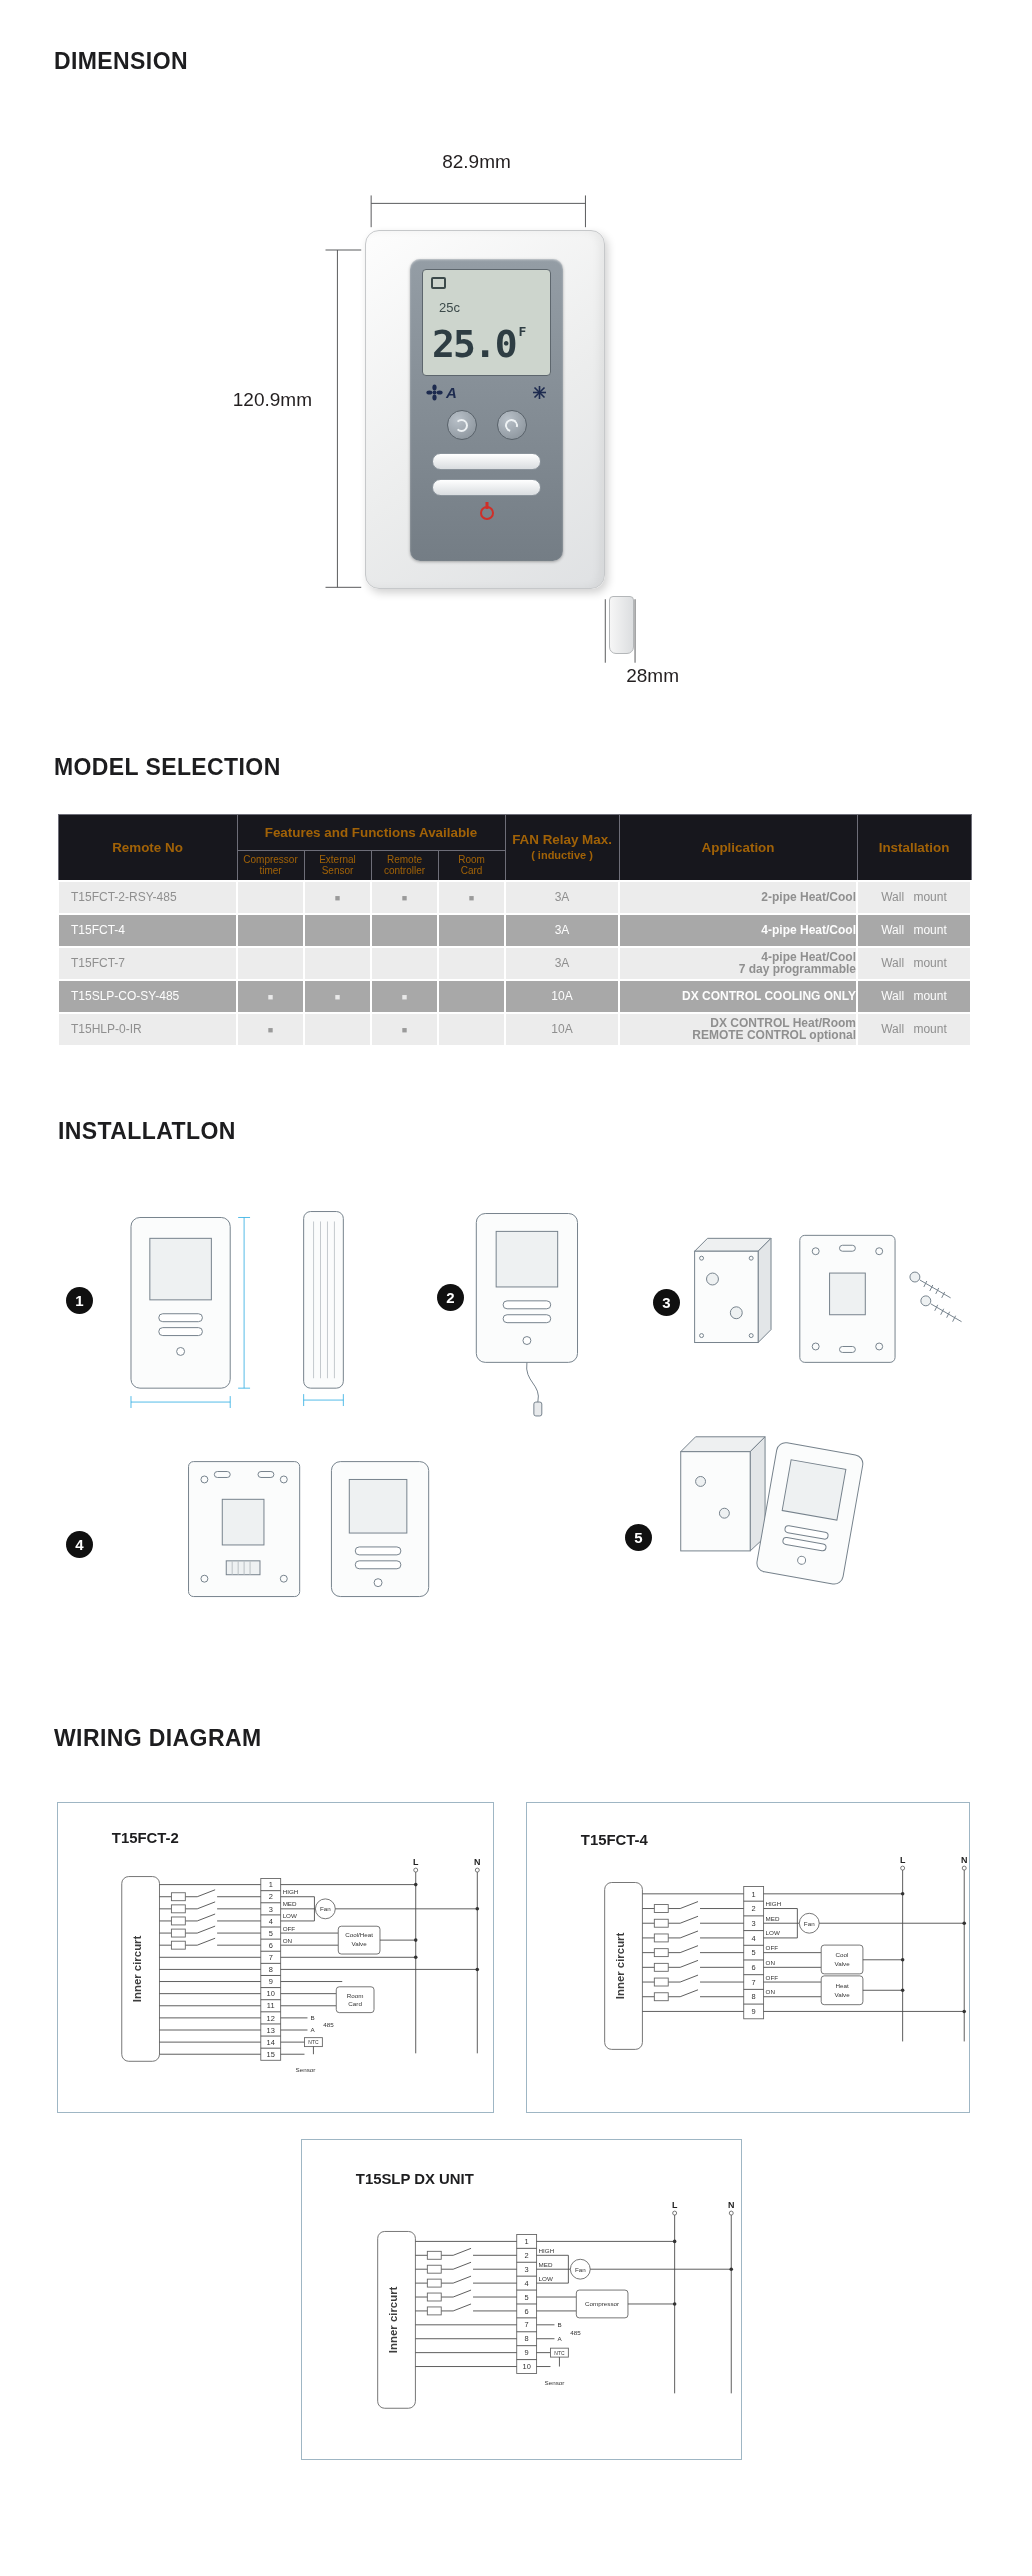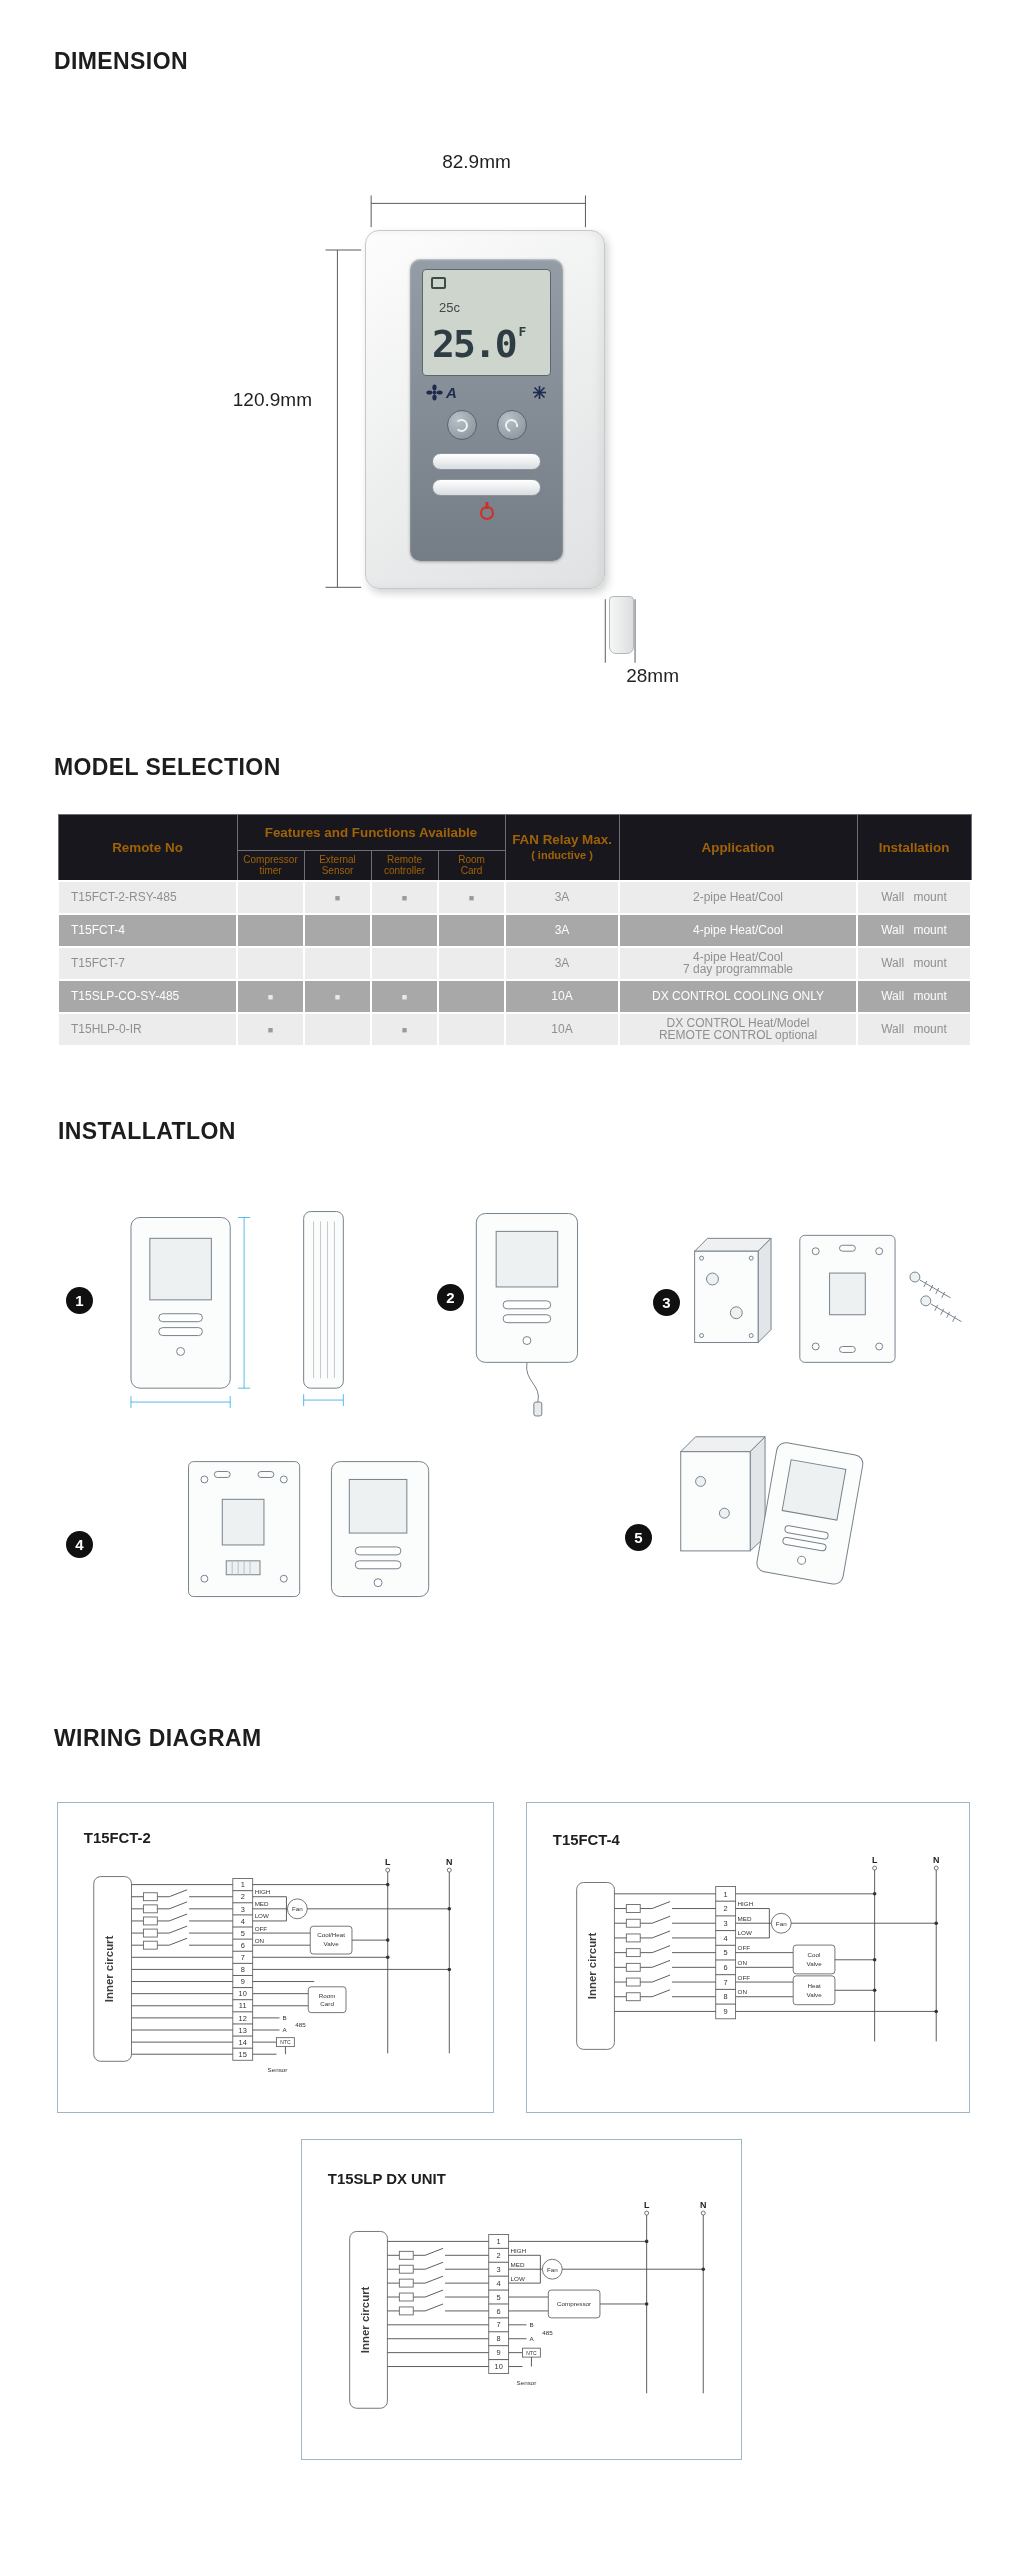--- a/index.html
+++ b/index.html
@@ -62,30 +62,30 @@
   .model-table thead tr:nth-child(2) th { height:30px; }
   .model-table td { border:2px solid #fff; height:33px; font-size:12px; }
   tr.row-light td { background:#ececec; color:#8f8f8f; }
   tr.row-dark  td { background:#a8a8a8; color:#fdfdfd; }
   .td-model { text-align:left; padding-left:12px; }
   .td-chk { text-align:center; }
   .chk { font-size:9px; line-height:1; }
   tr.row-light .chk { color:#9a9a9a; }
   tr.row-dark  .chk { color:#e9e9e9; }
   .td-fan { text-align:center; }
-  .td-app { text-align:center; font-size:11px; line-height:12.4px; }
+  .td-app { text-align:right; font-size:11px; line-height:12.4px;font-weight:bold; }
   .td-inst { text-align:center; font-size:11px; word-spacing:6px; }
 
   
   .step-num { position:absolute; width:27px; height:27px; border-radius:50%; background:#101010;
     color:#fff; font-size:15px; font-weight:bold; text-align:center; line-height:27px; }
   #install-art { position:absolute; left:0; top:1152px; }
 
   
-  .wire-box { position:absolute; background:#fff; border:1px solid #9fb6c4; }
+  .wire-box { position:absolute; background:#fff; border:1px solid #9fb6c4;padding-left:28px; }
   .wire-box svg { display:block; }
   svg text { font-family:"Liberation Sans", sans-serif; }
   .wtitle { font-size:15px; font-weight:bold; fill:#1d1d1f; }
   .winner { font-size:11.5px; font-weight:bold; fill:#3d3d3d; }
   .wl { stroke:#4b4b4b; stroke-width:.9; fill:none; }
   .wr { stroke:#666; stroke-width:.9; fill:#fff; }
   .wt { font-size:7.5px; fill:#333; }
   .wlabel { font-size:6.3px; fill:#333; }
   .wsmall { font-size:5px; fill:#333; }
   .wln { font-size:9px; font-weight:bold; fill:#222; }
@@ -245,21 +245,21 @@
         <td class="td-inst">Wall mount</td>
       </tr>
       <tr class="row-light">
         <td class="td-model">T15HLP-0-IR</td>
         <td class="td-chk"><span class="chk">■</span></td>
         <td class="td-chk"><span class="chk"></span></td>
         <td class="td-chk"><span class="chk">■</span></td>
         <td class="td-chk"><span class="chk"></span></td>
         <td class="td-fan">10A</td>
         <td class="td-app">
-            <div>DX CONTROL Heat/Model</div>
+            <div>DX CONTROL Heat/Room</div>
             <div>REMOTE CONTROL optional</div>
           </td>
         <td class="td-inst">Wall mount</td>
       </tr>
     </tbody>
   </table>
 
   <h2 class="sec-heading" style="left:58px;top:1118px">INSTALLATLON</h2>
 
   <div class="step-num" style="left:66px;top:1287px">1</div>

